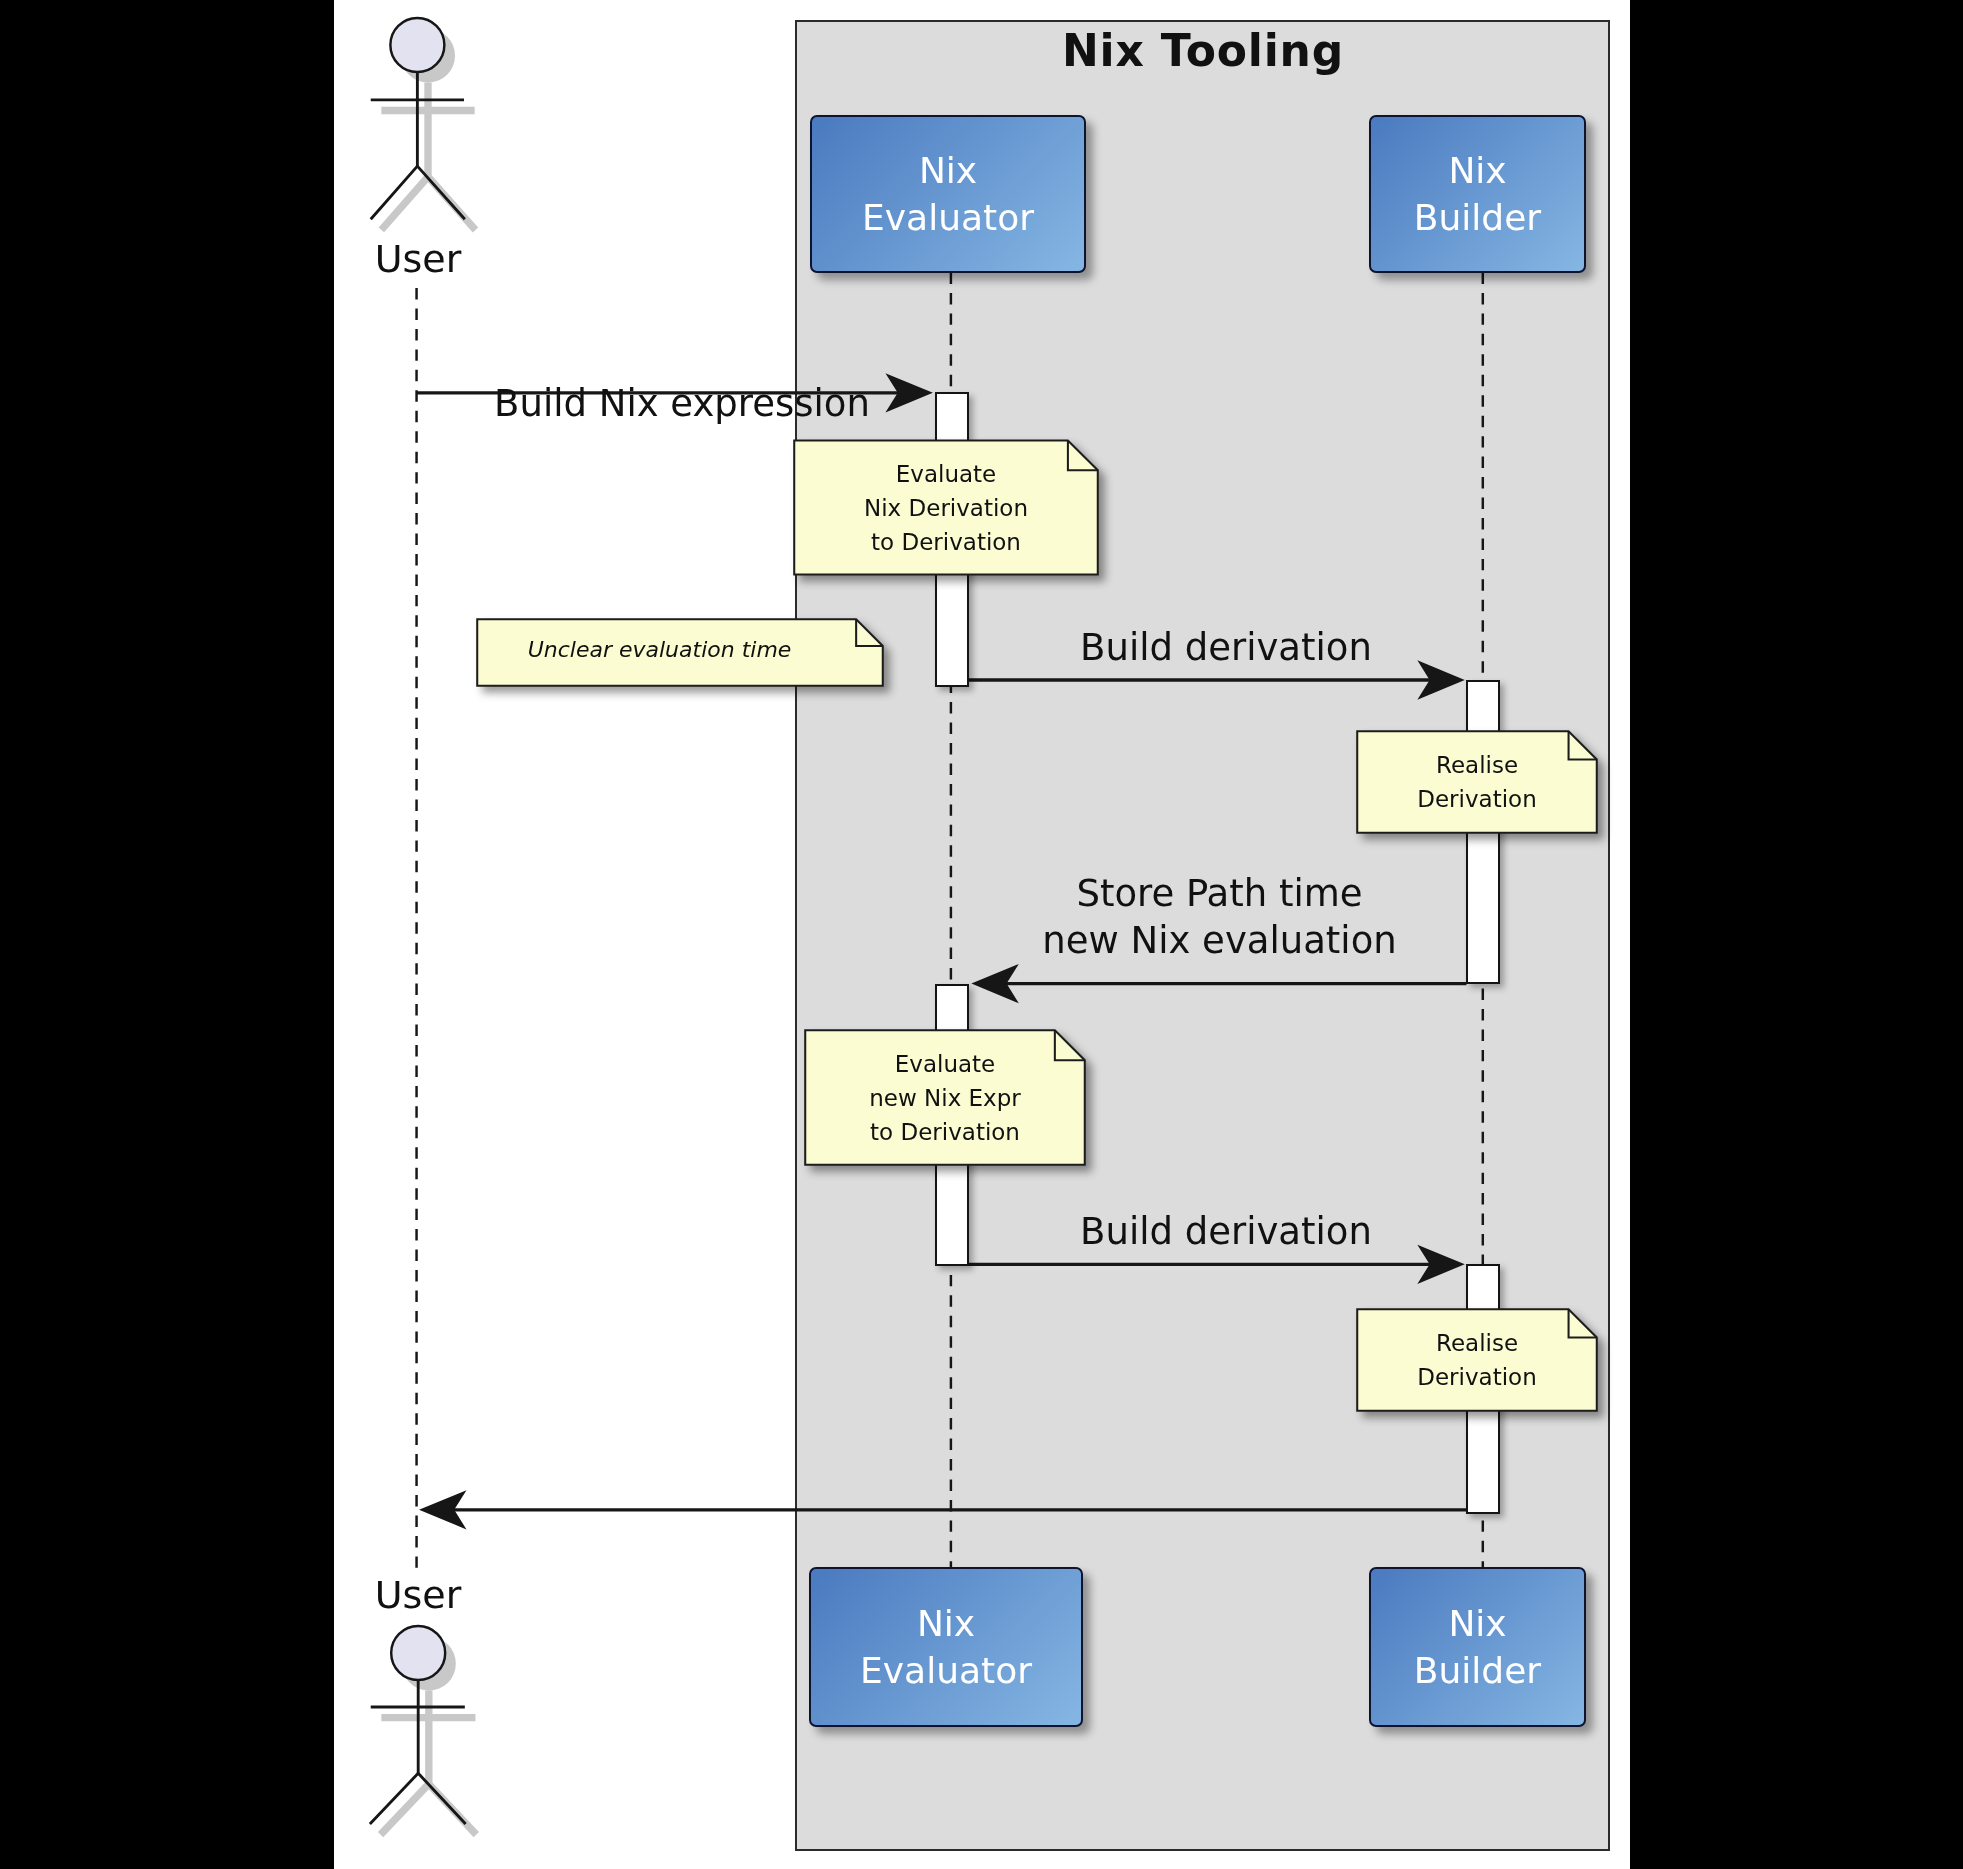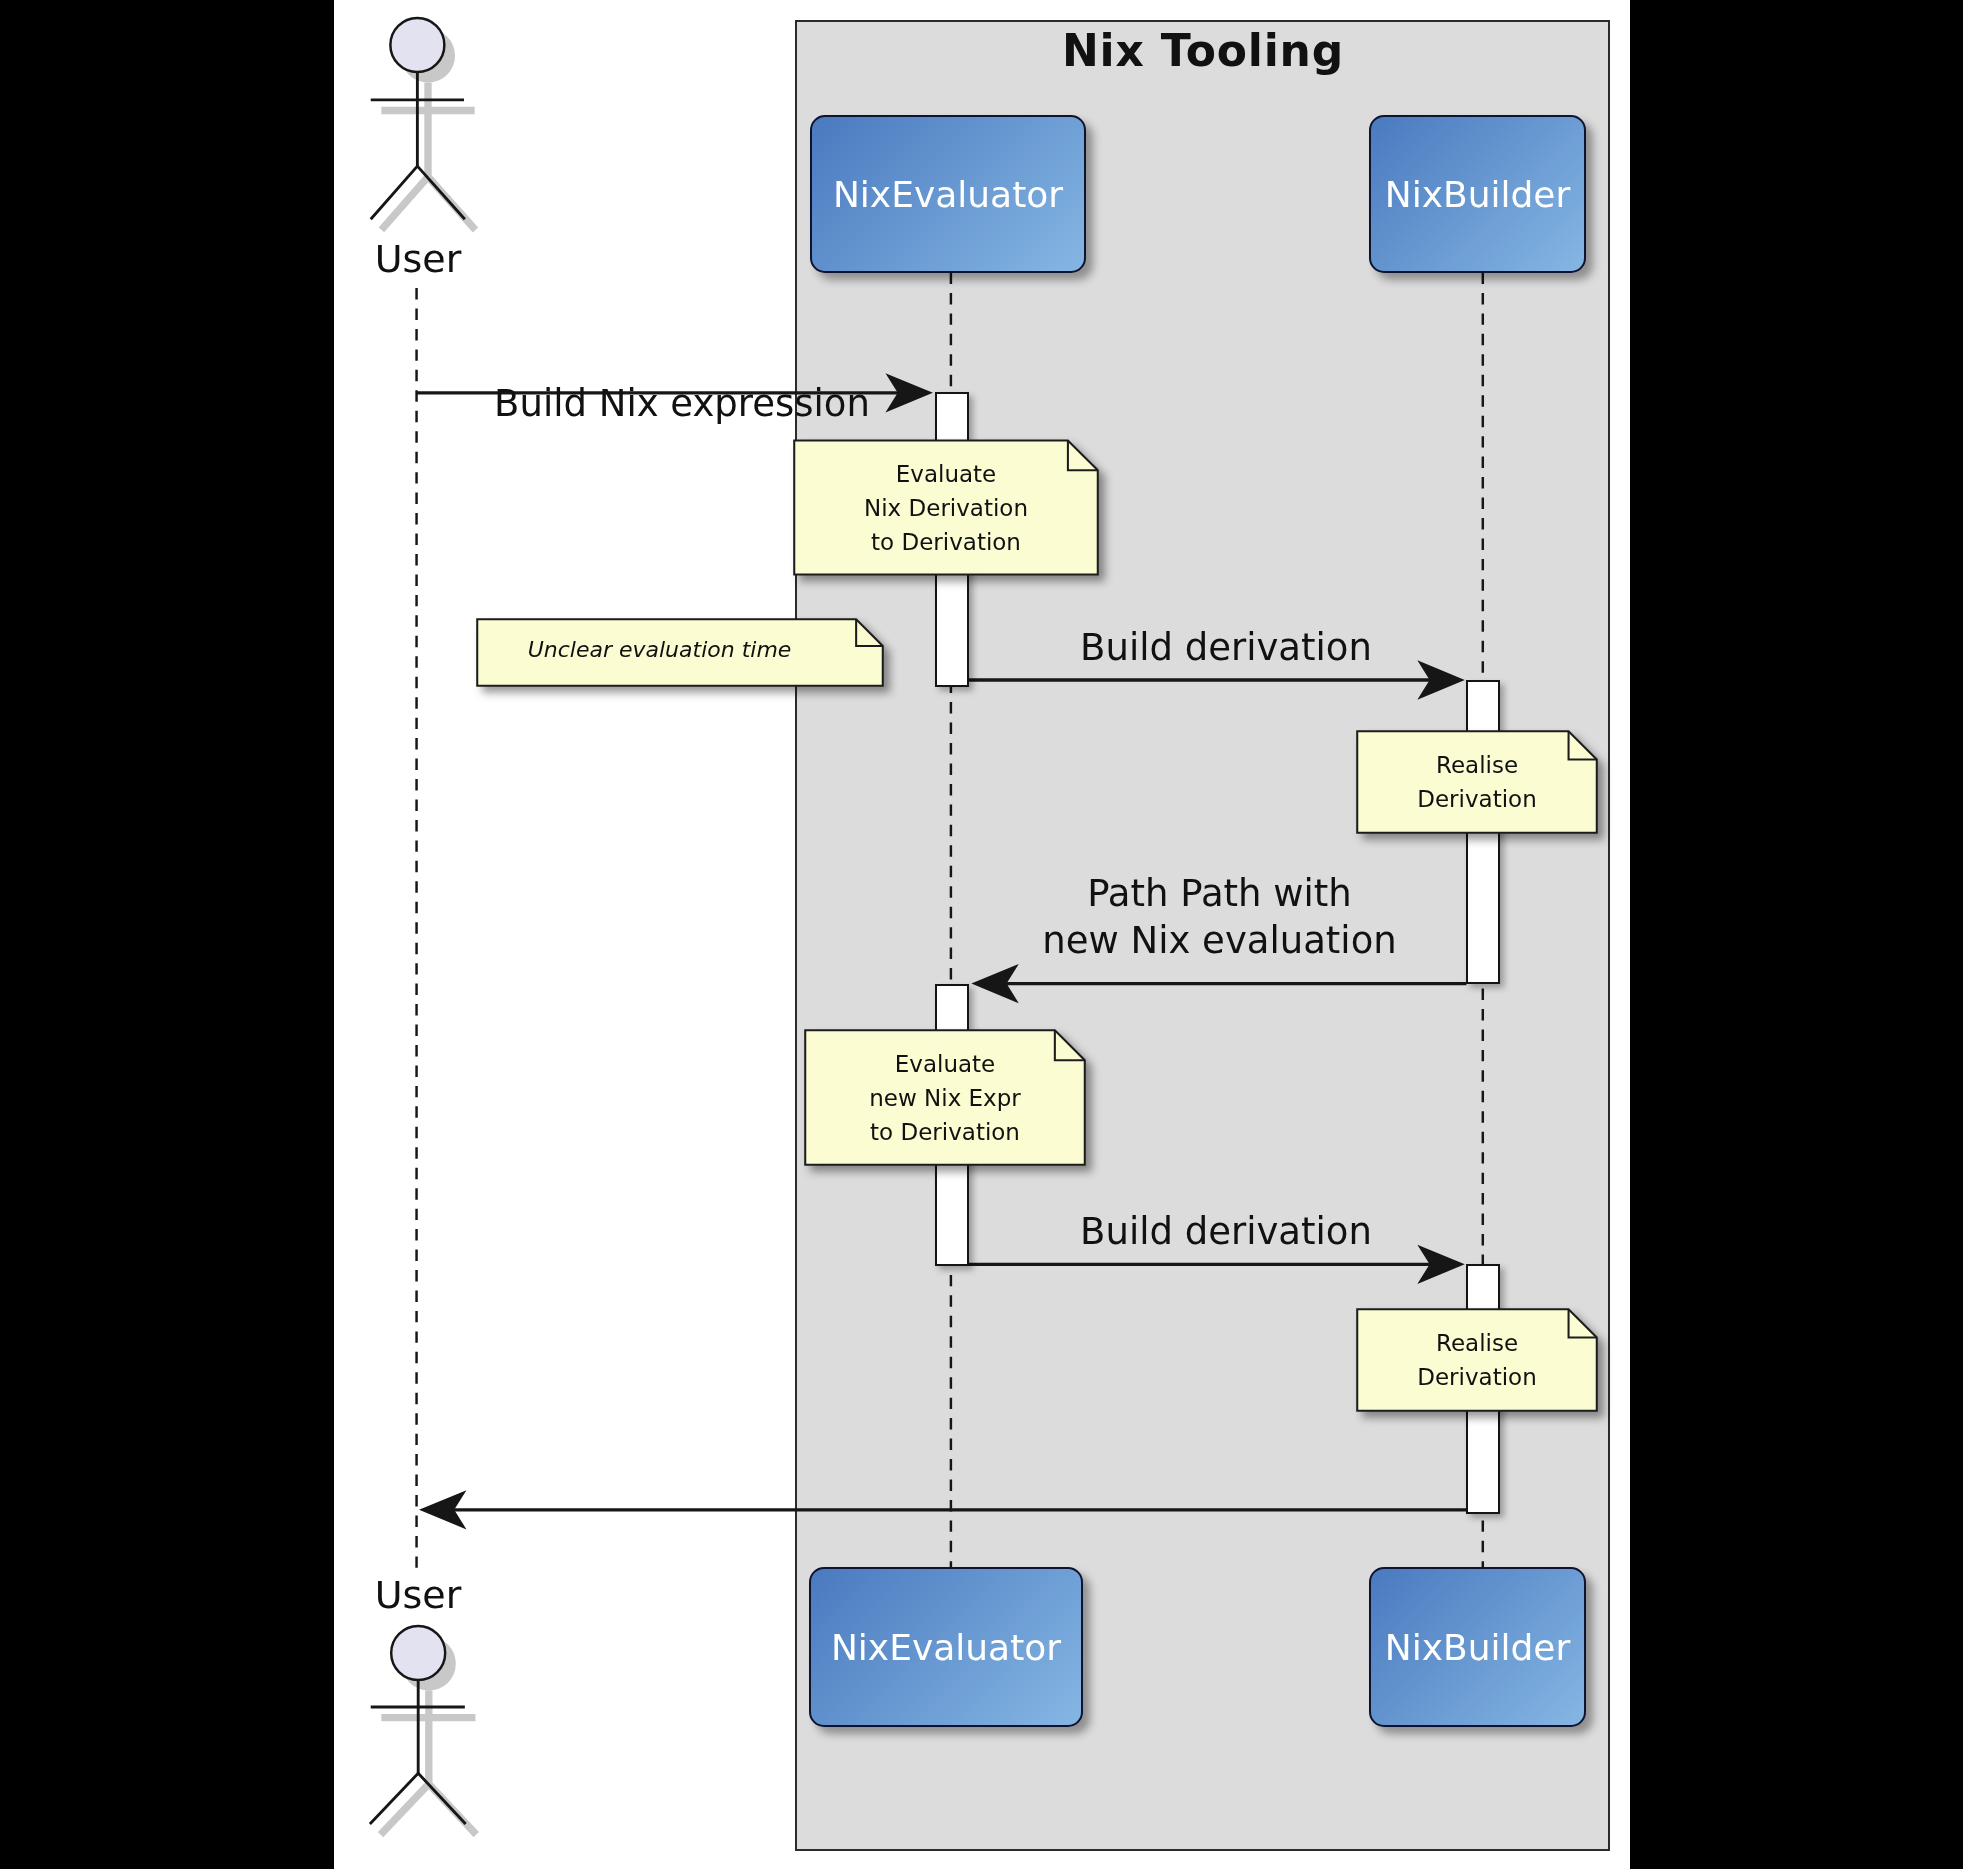--- a/index.html
+++ b/index.html
@@ -25,23 +25,23 @@
   #canvas{position:absolute;left:334px;top:0;width:1296px;height:1869px;background:var(--canvas-bg);}
   .frame{
     position:absolute;left:795px;top:19.6px;width:815px;height:1831px;
     background:var(--frame-fill);border:2.5px solid var(--frame-border);box-sizing:border-box;
   }
   .frame-title{
     position:absolute;left:795px;top:24.5px;width:816px;text-align:center;
     font-size:44px;font-weight:bold;letter-spacing:0.8px;
   }
   .pbox{
-    position:absolute;border:2.5px solid var(--participant-border);border-radius:15px;box-sizing:border-box;
+    position:absolute;border:2.5px solid var(--participant-border);border-radius:7px;box-sizing:border-box;
     background:linear-gradient(135deg,var(--participant-grad-start) 0%,var(--participant-grad-end) 100%);
-    display:flex;flex-direction:row;justify-content:center;align-items:center;
+    display:flex;flex-direction:column;justify-content:center;align-items:center;
     color:var(--participant-text);font-size:36px;line-height:47px;
     filter:drop-shadow(7.4px 7.4px 4.1px rgba(0,0,0,0.35));
   }
   .activation{
     position:absolute;width:34px;background:#fff;border:2.5px solid #141414;box-sizing:border-box;
     filter:drop-shadow(4.9px 4.9px 3.3px rgba(0,0,0,0.30));
   }
   .overlay{position:absolute;left:0;top:0;pointer-events:none;}
   .lifeline{stroke:var(--line-color);stroke-width:3;stroke-dasharray:14 11;fill:none;}
   .msg-line{stroke:var(--line-color);stroke-width:4;fill:none;}
@@ -149,21 +149,21 @@
   </div>
 
   <div class="activation" style="left:935px;top:392px;height:295px;"></div>
   <div class="activation" style="left:1466px;top:680px;height:304px;"></div>
   <div class="activation" style="left:935px;top:984px;height:282px;"></div>
   <div class="activation" style="left:1466px;top:1264px;height:250px;"></div>
 
   <div class="msg-label" style="left:416px;top:337px;width:532px;margin-top:43px;">Build Nix expression</div>
   <div class="msg-label" style="left:968px;top:624px;width:516px;">Build derivation</div>
   <div class="msg-label" style="left:966px;top:870px;width:507px;">
-    <div>Path Path with</div>
+    <div>Store Path time</div>
     <div>new Nix evaluation</div>
   </div>
   <div class="msg-label" style="left:968px;top:1208px;width:516px;">Build derivation</div>
 
   <div class="note" style="left:793px;top:439px;width:306px;height:137px;">
     <svg width="306" height="137" viewBox="0 0 374 167">
       <path class="note-body" d="M1.5 1.5 L336 1.5 L372.5 38 L372.5 165.5 L1.5 165.5 Z"></path>
       <path class="note-fold" d="M336 1.5 L336 38 L372.5 38"></path>
     </svg>
     <div class="note-text">

